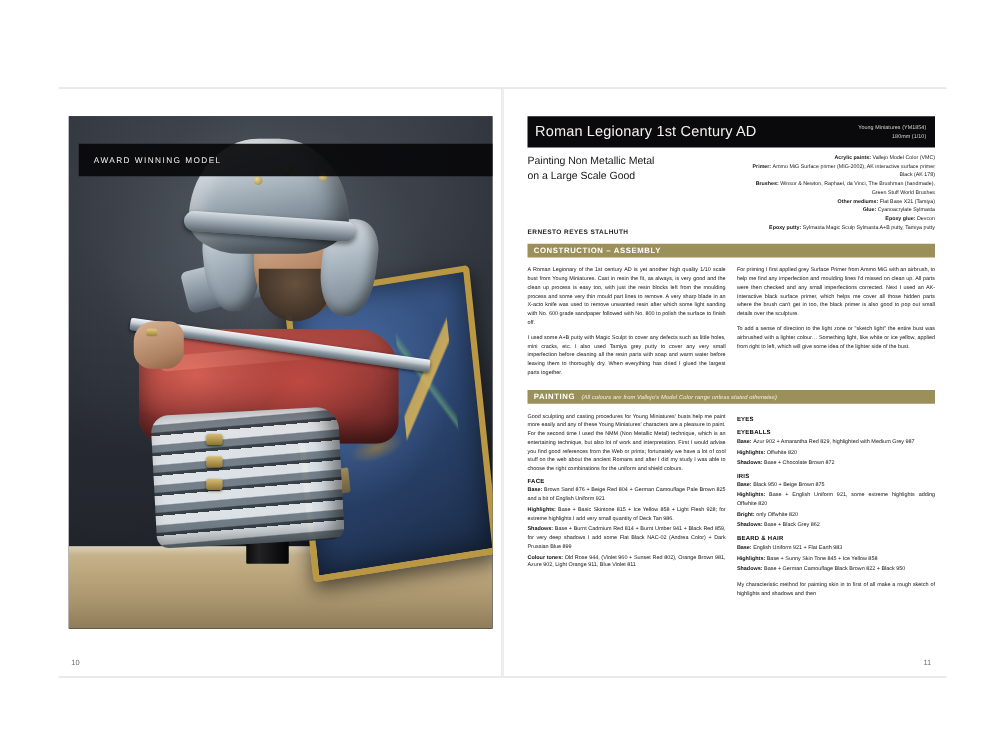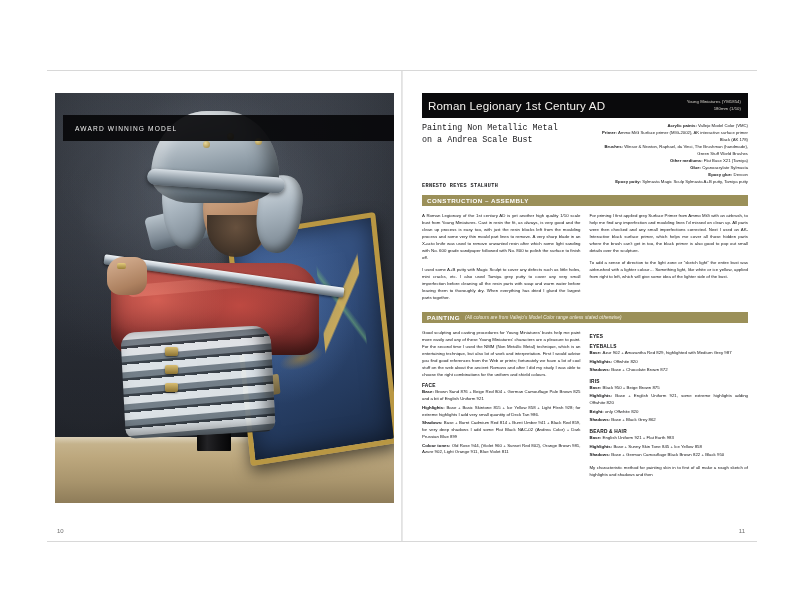--- a/index.html
+++ b/index.html
@@ -231,21 +231,21 @@
   .title-band h1 {
     color: #f4f2ee;
     font-size: 11.6px;
     font-weight: 400;
     letter-spacing: .15px;
   }
   .kit-meta { text-align: right; }
   .kit-meta div { color: #d9d6cf; font-size: 4.3px; line-height: 1.55; letter-spacing: .05px; }
 
   .sub-row { display: flex; margin-top: 5px; }
-  .sub-left { width: 176px; padding-right: 6px; font-family: Liberation Mono, monospace; }
+  .sub-left { width: 176px; padding-right: 6px; }
   .sub-left h2 {
     font-size: 8.4px; font-weight: 400; color: #17171a; line-height: 1.42;
   }
   .author {
     margin-top: 36px;
     font-size: 5.2px; font-weight: 700; color: #1a1a1c; letter-spacing: .35px;
   }
   .specs { width: 161px; text-align: right; }
   .specs p {
     font-size: 4.25px; line-height: 1.58; color: #18181a; margin-bottom: .4px;
@@ -352,21 +352,21 @@
       <div class="kit-meta">
         <div>Young Miniatures (YM1854)</div>
         <div>180mm (1/10)</div>
       </div>
     </div>
 
     <div class="sub-row">
       <div class="sub-left">
         <h2>
           <span>Painting Non Metallic Metal</span><br>
-          <span>on a Andrea Scale Bust</span>
+          <span>on a Large Scale Good</span>
         </h2>
         <div class="author">ERNESTO REYES STALHUTH</div>
       </div>
       <div class="specs">
           <p><b>Acrylic paints: </b><span>Vallejo Model Color (VMC)</span></p>
           <p><b>Primer: </b><span>Ammo MiG Surface primer (MIG-2002), AK interactive surface primer Black (AK 178)</span></p>
           <p><b>Brushes: </b><span>Winsor &amp; Newton, Raphael, da Vinci, The Brushman (handmade), Green Stuff World Brushes</span></p>
           <p><b>Other mediums: </b><span>Flat Base X21 (Tamiya)</span></p>
           <p><b>Glue: </b><span>Cyanoacrylate Sylmasta</span></p>
           <p><b>Epoxy glue: </b><span>Devcon</span></p>

